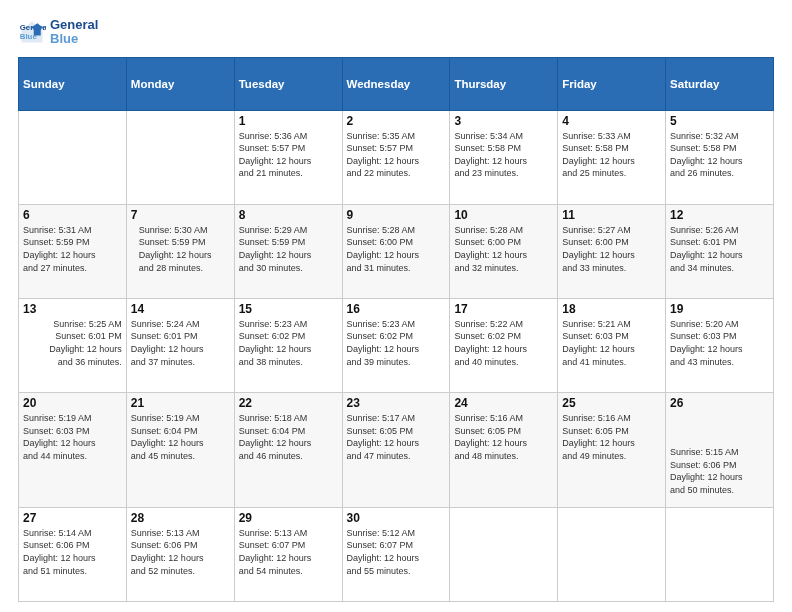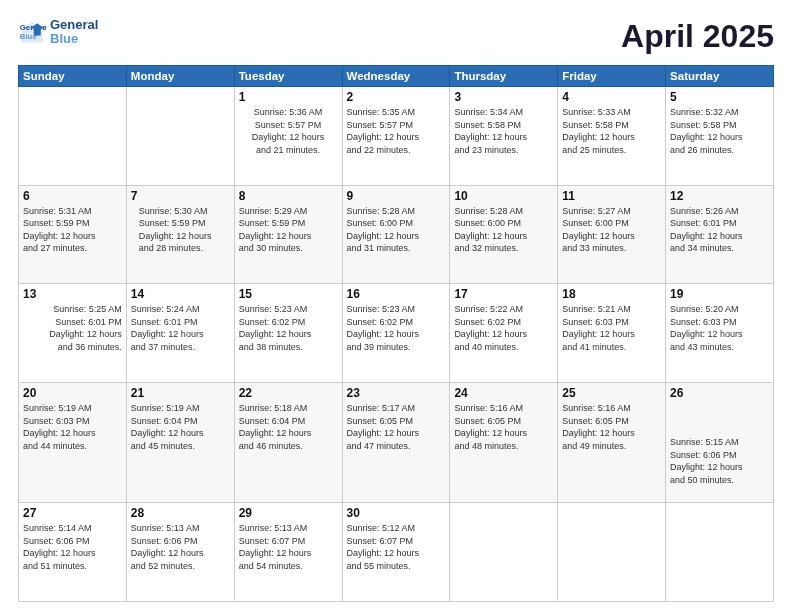--- a/index.html
+++ b/index.html
@@ -49,21 +49,21 @@
       border: 1px solid #ccc;
       border-collapse: collapse;
       width: 100%;
       table-layout: fixed;
     }
     .calendar th {
       background-color: #2a6db5;
       color: #fff;
       font-size: 11.5px;
       font-weight: bold;
-      padding: 4px 4px;
+      padding: 20px 4px;
       border: 1px solid #1a5a9a;
       text-align: left;
     }
     .calendar td {
       border: 1px solid #ccc;
       vertical-align: top;
       padding: 3px 4px;
       font-size: 9.5px;
       color: #333;
       height: 88px;
@@ -100,21 +100,20 @@
         <text x="2" y="14" font-size="9" font-weight="bold" fill="#1a4b8c">General</text>
         <text x="2" y="24" font-size="9" font-weight="bold" fill="#5b9bd5">Blue</text>
         <polygon points="22,6 30,12 26,12 26,20 18,20 18,12 14,12" fill="#2a6db5"></polygon>
       </svg>
       <div style="display:flex;flex-direction:column;line-height:1.1;">
         <span style="font-size:13px;font-weight:bold;color:#1a4b8c;">General</span>
         <span style="font-size:13px;font-weight:bold;color:#5b9bd5;">Blue</span>
       </div>
     </div>
     <div class="title-block">
-      <div class="month-title">April 2025</div>
     </div>
   </div>
 
   <table class="calendar">
     <thead>
       <tr>
       <th>Sunday</th>
           <th>Monday</th>
           <th>Tuesday</th>
           <th>Wednesday</th>
@@ -122,21 +121,21 @@
           <th>Friday</th>
           <th>Saturday</th>
         </tr>
     </thead>
     <tbody id="calendar-body">
     <tr>
           <td class="empty-cell"></td>
           <td class="empty-cell"></td>
           <td>
             <span class="day-num">1</span>
-            <div class="cell-info" style="white-space: pre-line; text-align: center;">Sunrise: 5:36 AM
+            <div class="cell-info" style="white-space: pre-line;">Sunrise: 5:36 AM
 Sunset: 5:57 PM
 Daylight: 12 hours
 and 21 minutes.</div>
           </td>
           <td>
             <span class="day-num">2</span>
             <div class="cell-info" style="white-space: pre-line;">Sunrise: 5:35 AM
 Sunset: 5:57 PM
 Daylight: 12 hours
 and 22 minutes.</div>

